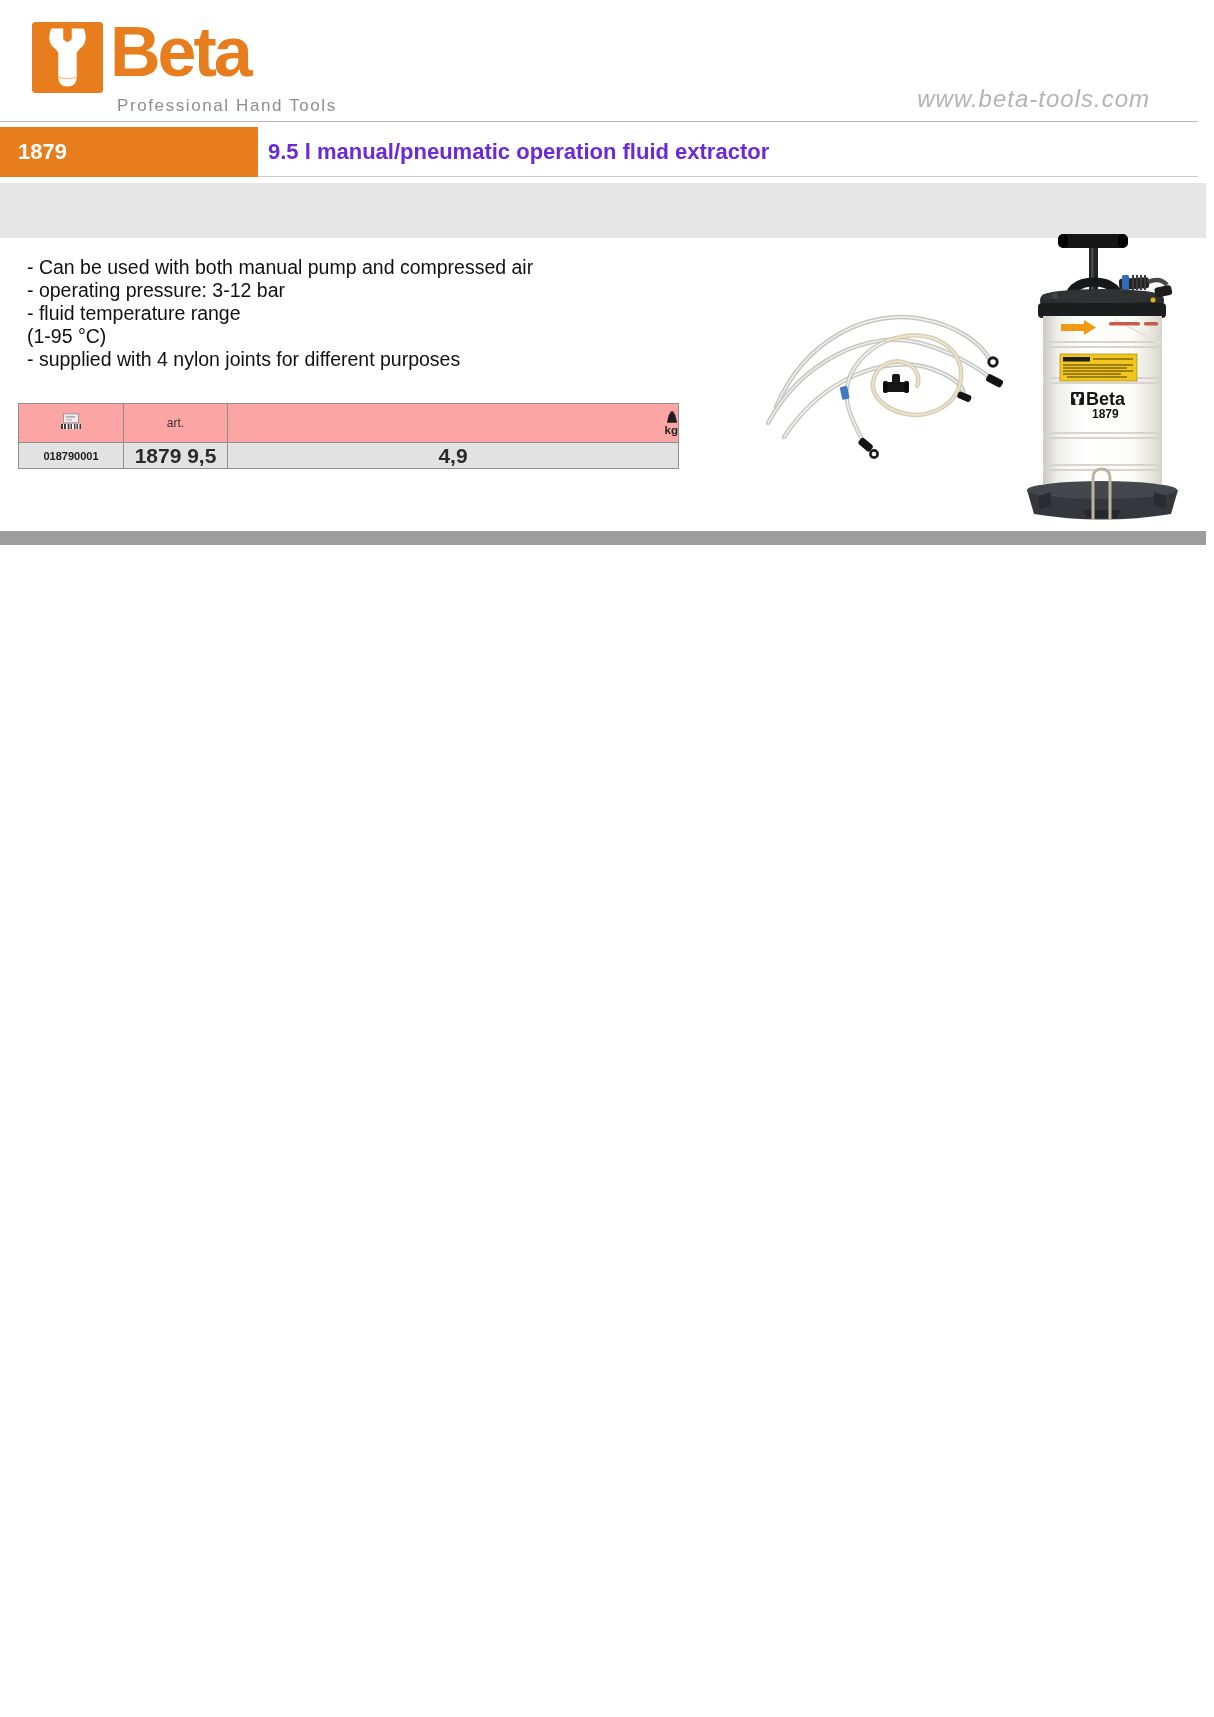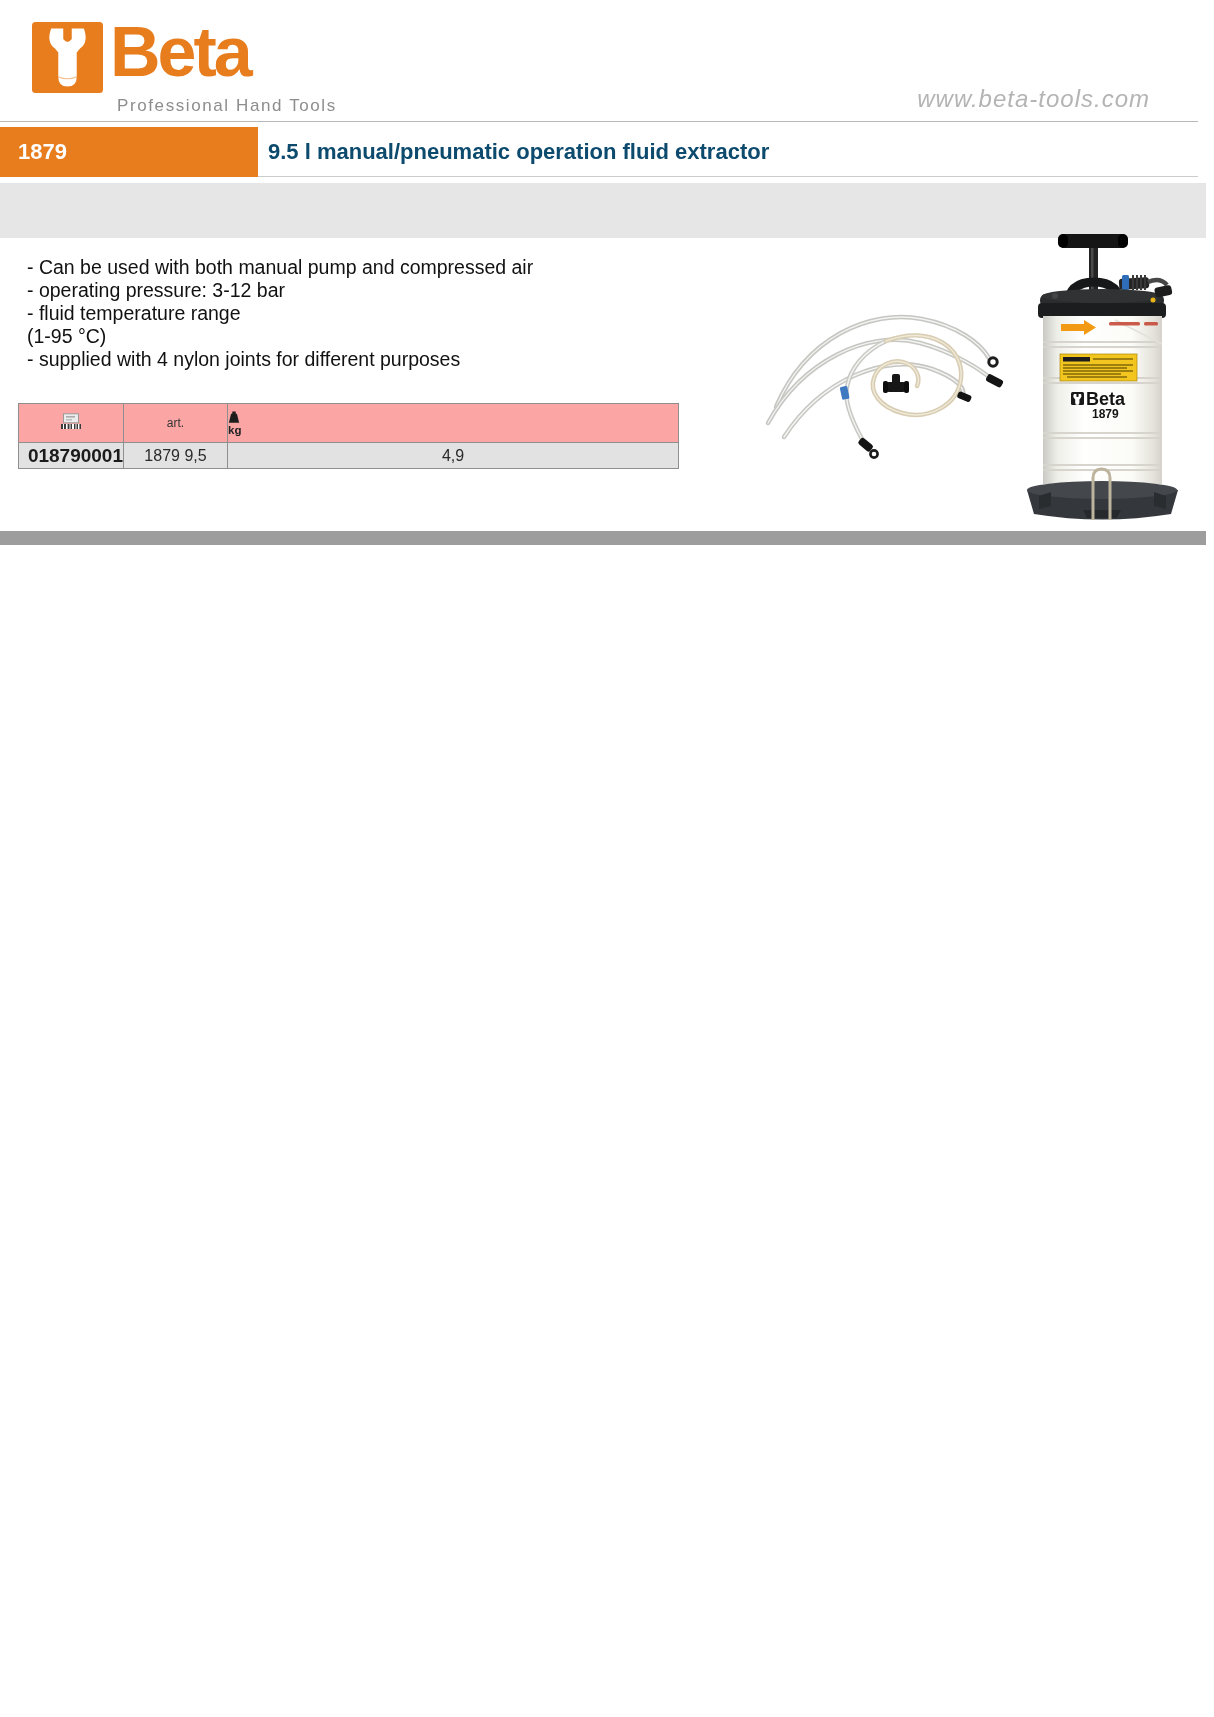--- a/index.html
+++ b/index.html
@@ -24,37 +24,37 @@
   }
   .masthead-rule { position:absolute; top:121px; left:0; width:1198px; height:1px; background:#b9b9b9; }
   
   .banner { position:absolute; top:127px; left:0; width:1198px; height:50px; background:#ffffff; border-bottom:1px solid #cccccc; }
   .banner-model {
     position:absolute; left:0; top:0; width:258px; height:50px; background:#e87d1e;
     color:#ffffff; font-size:22px; font-weight:bold; line-height:50px; padding-left:18px;
   }
   .banner-title {
     position:absolute; left:268px; top:0; height:50px; line-height:50px;
-    font-size:22px; font-weight:bold; color:#0c4a6e; white-space:nowrap;
+    font-size:22px; font-weight:bold; color:#6d28d9; white-space:nowrap;
   }
   .gray-band { position:absolute; top:183px; left:0; width:1206px; height:55px; background:#e6e6e6; }
   
   .description { position:absolute; left:27px; top:256px; font-size:19.5px; line-height:23px; color:#111111; }
   
   .spec-table { position:absolute; left:18px; top:403px; width:660px; border-collapse:collapse; table-layout:fixed; }
   .spec-table th, .spec-table td { border:1px solid #8f8f8f; text-align:center; vertical-align:middle; padding:0; }
   .spec-table th { background:#fca5a5; height:39px; font-weight:normal; }
-  .spec-table td { background:#e2e2e2; height:26px; font-size:16px; color:#2a2a2a; }
+  .spec-table td { background:#e2e2e2; height:26px; font-size:21px; color:#2a2a2a;font-weight:bold; }
   .col-code { width:105px; }
   .col-art  { width:104px; }
   .col-kg   { width:451px; }
   .th-art { font-size:12px; color:#333333; }
-  .th-kg-stack { display:flex; flex-direction:column; align-items:flex-start; justify-content:center; gap:1px; }
+  .th-kg-stack { display:flex; flex-direction:column; align-items:flex-end; justify-content:center; gap:1px; }
   .th-kg-label { font-size:11.5px; font-weight:bold; color:#222222; line-height:11px; }
-  td.cell-code { font-weight:bold; font-size:19px; color:#1b1b1b;text-align:right; }
+  td.cell-code { font-weight:bold; font-size:11px; color:#1b1b1b; }
   
   .hoses-svg { position:absolute; left:740px; top:295px; }
   .extractor-svg { position:absolute; left:1015px; top:220px; }
   
   .footer-bar { position:absolute; top:531px; left:0; width:1206px; height:14px; background:#9d9d9d; }
 </style>
 </head>
 <body>
 
 <div class="page">

